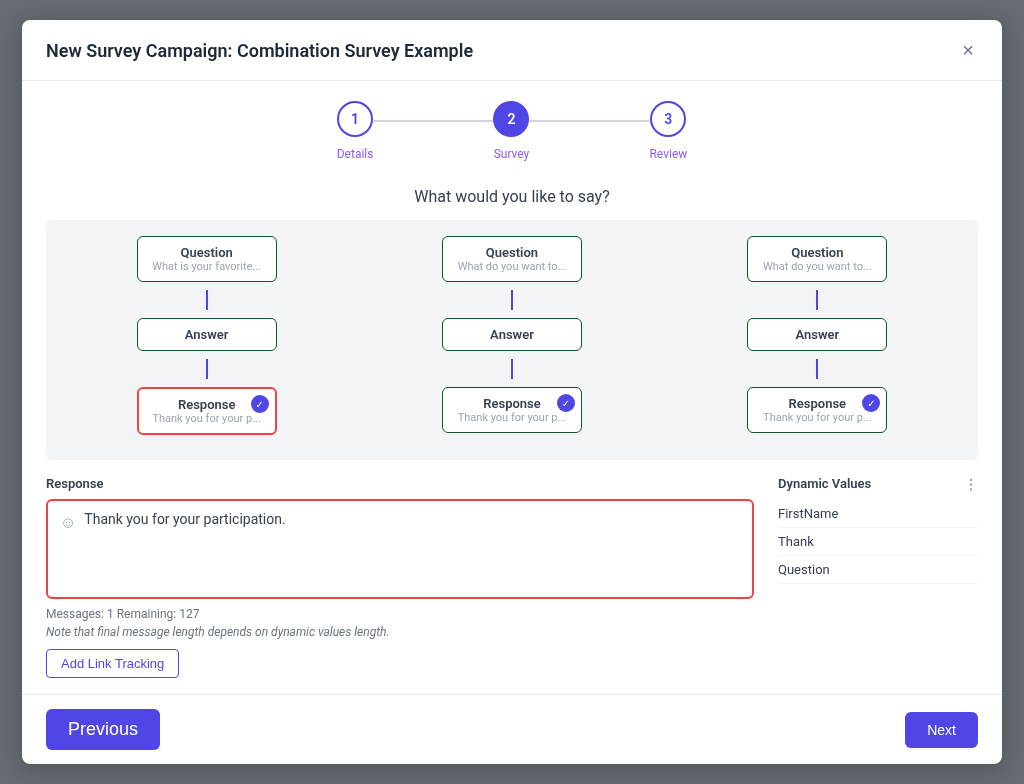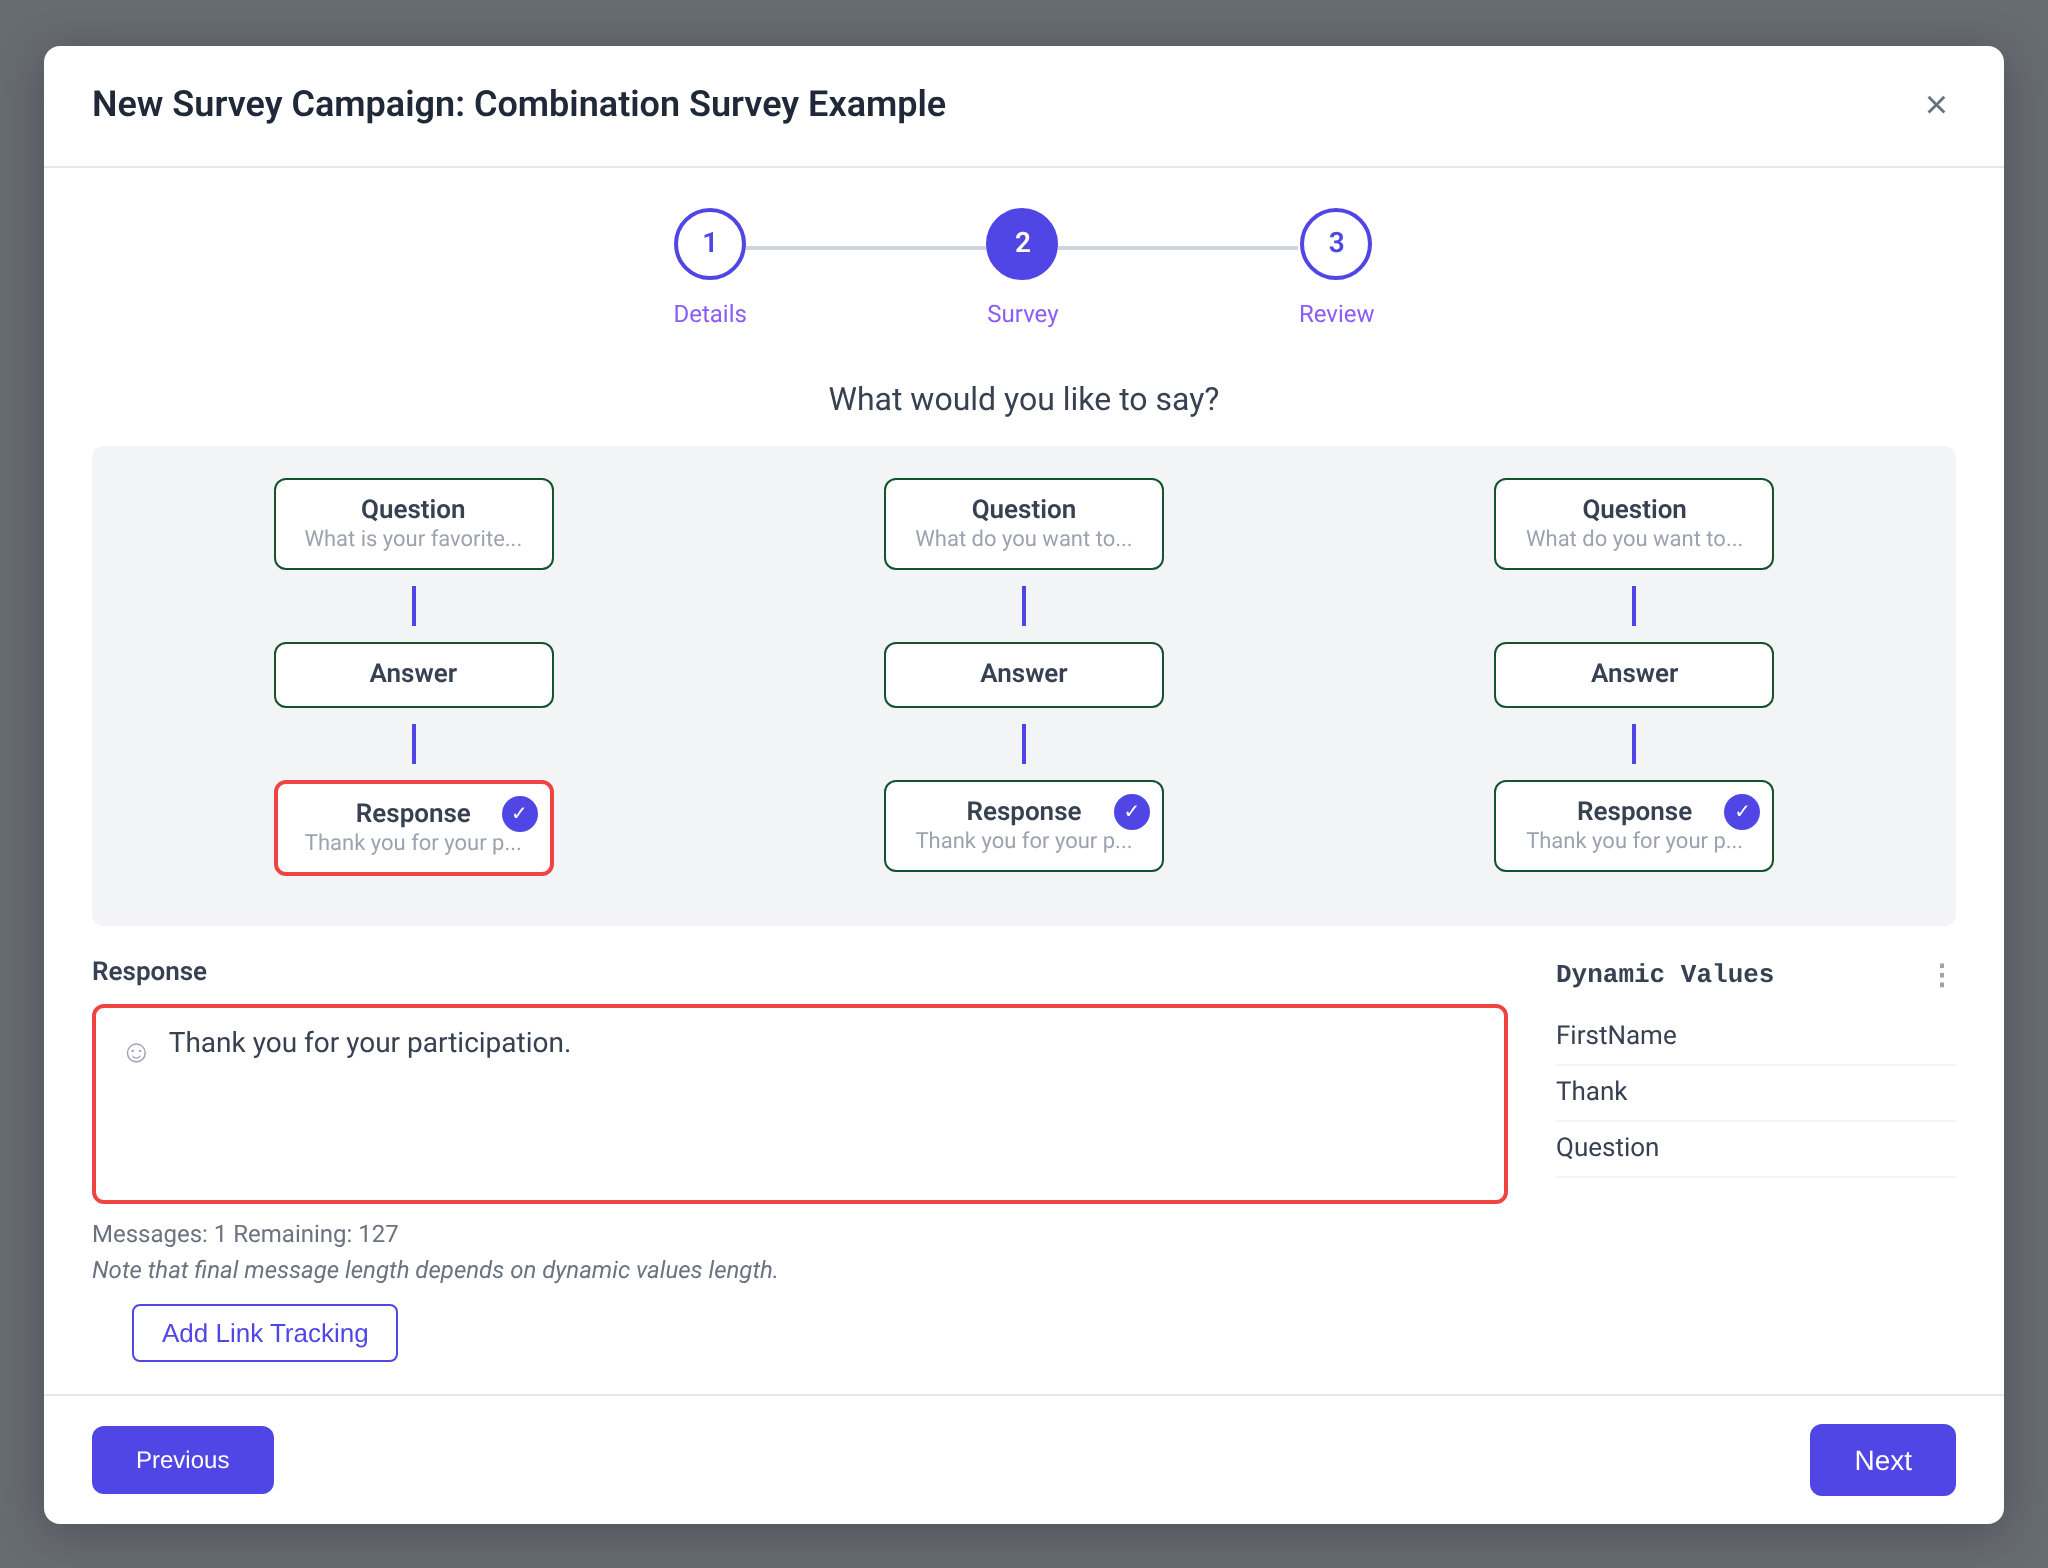--- a/index.html
+++ b/index.html
@@ -235,23 +235,22 @@
     .dynamic-section {
       width: 200px;
     }
 
     .dynamic-label {
       font-size: 13px;
       font-weight: 600;
       color: #374151;
       margin-bottom: 8px;
       display: flex;
-      align-items: center;
+      align-items: flex-start;
       justify-content: space-between;
-      font-family: Liberation Mono, monospace;
     }
 
     .dynamic-item {
       font-size: 13px;
       color: #374151;
       padding: 6px 0;
       border-bottom: 1px solid #f3f4f6;
       cursor: pointer;
     }
 
@@ -272,39 +271,38 @@
     
     .link-tracking-btn {
       margin-top: 10px;
       padding: 6px 14px;
       border: 1px solid #4f46e5;
       background: #fff;
       color: #4f46e5;
       border-radius: 4px;
       font-size: 13px;
       cursor: pointer;
-      margin-left: 20px;
     }
 
     
     .modal-footer {
       display: flex;
       align-items: center;
       justify-content: space-between;
       padding: 14px 24px;
       border-top: 1px solid #e5e7eb;
     }
 
     .btn-previous {
       background: #4f46e5;
       color: #fff;
       border: none;
       border-radius: 6px;
       padding: 10px 22px;
-      font-size: 12px;
+      font-size: 18px;
       cursor: pointer;
       font-weight: 500;
     }
 
     .btn-next {
       background: #4f46e5;
       color: #fff;
       border: none;
       border-radius: 6px;
       padding: 10px 22px;

